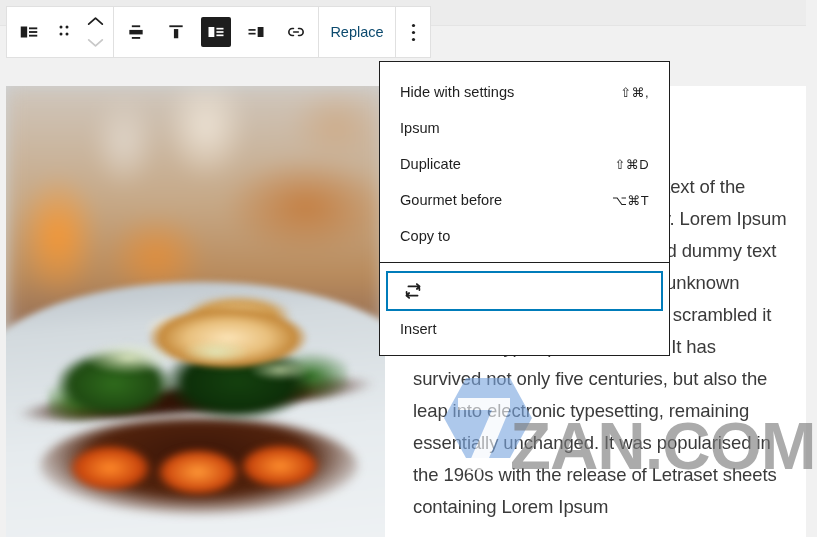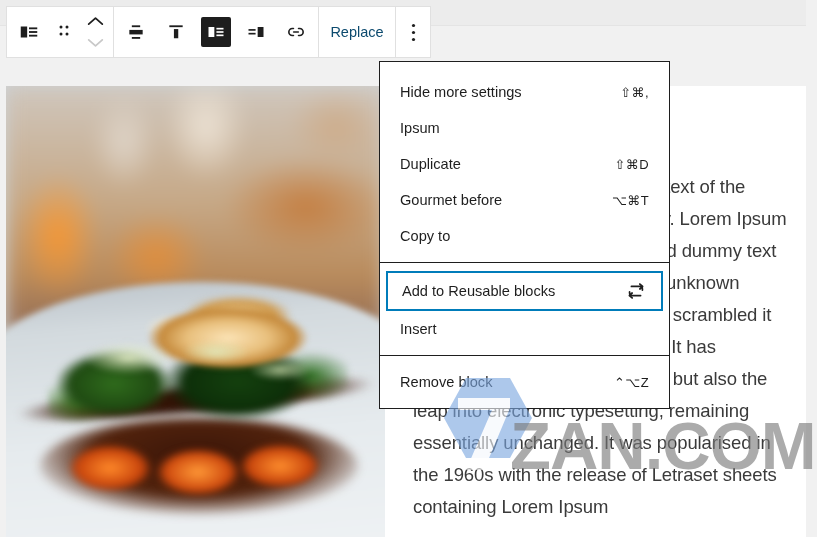--- a/index.html
+++ b/index.html
@@ -383,21 +383,21 @@
       </span>
     </button>
   </div>
 
 </div>
 
 <div id="more-menu">
 
   <div class="menu-section">
     <button class="menu-item">
-      <span>Hide more settings</span>
+      <span>Hide with settings</span>
       <span class="shortcut">⇧⌘,</span>
     </button>
     <button class="menu-item">
       <span>Ipsum</span>
       <span class="shortcut"></span>
     </button>
     <button class="menu-item">
       <span>Duplicate</span>
       <span class="shortcut">⇧⌘D</span>
     </button>
@@ -406,42 +406,35 @@
       <span class="shortcut">⌥⌘T</span>
     </button>
     <button class="menu-item">
       <span>Copy to</span>
       <span class="shortcut"></span>
     </button>
   </div>
 
   <div class="menu-section">
     <button class="menu-item focused">
-      <span>Add to Reusable blocks</span>
       <span class="shortcut">
         <svg width="22" height="22" viewBox="0 0 24 24" fill="none" stroke="#1e1e1e" stroke-width="1.9" stroke-linecap="round" stroke-linejoin="round">
           <path d="M7 7 h9 a3 3 0 0 1 3 3 v1"></path>
           <path d="M17 17 H8 a3 3 0 0 1 -3 -3 v-1"></path>
           <path d="M16.2 4.4 L19.2 7.1 L16.2 9.8"></path>
           <path d="M7.8 19.6 L4.8 16.9 L7.8 14.2"></path>
         </svg>
       </span>
     </button>
     <button class="menu-item">
       <span>Insert</span>
       <span class="shortcut"></span>
     </button>
   </div>
 
-  <div class="menu-section">
-    <button class="menu-item">
-      <span>Remove block</span>
-      <span class="shortcut">⌃⌥Z</span>
-    </button>
-  </div>
 
 </div>
 
 <div id="watermark">
   <svg width="403" height="108" viewBox="0 0 403 108">
     <g opacity="0.62">
       <path d="M52 4 L96 4 L118 44 L96 84 L52 84 L30 44 Z" fill="#7ca7e0"></path>
       <path d="M44 24 L96 24 L96 34 L70 96 L52 96 L78 36 L44 36 Z" fill="#ffffff" opacity="0.92"></path>
     </g>
   </svg>

